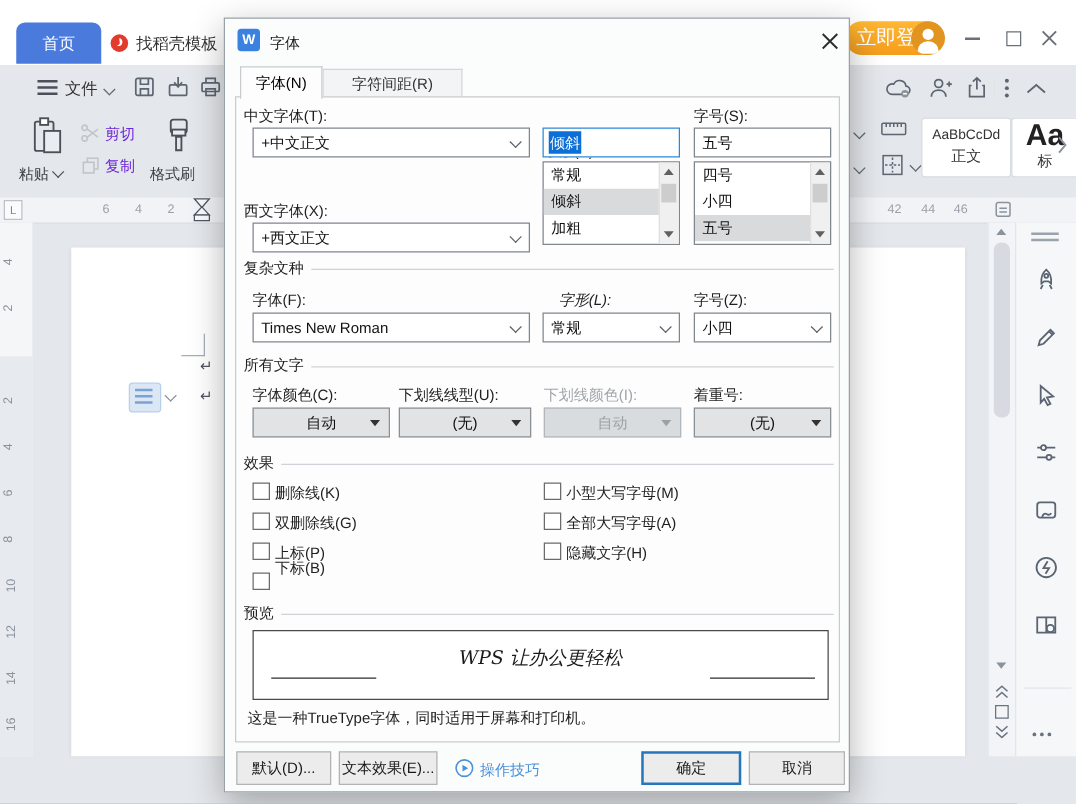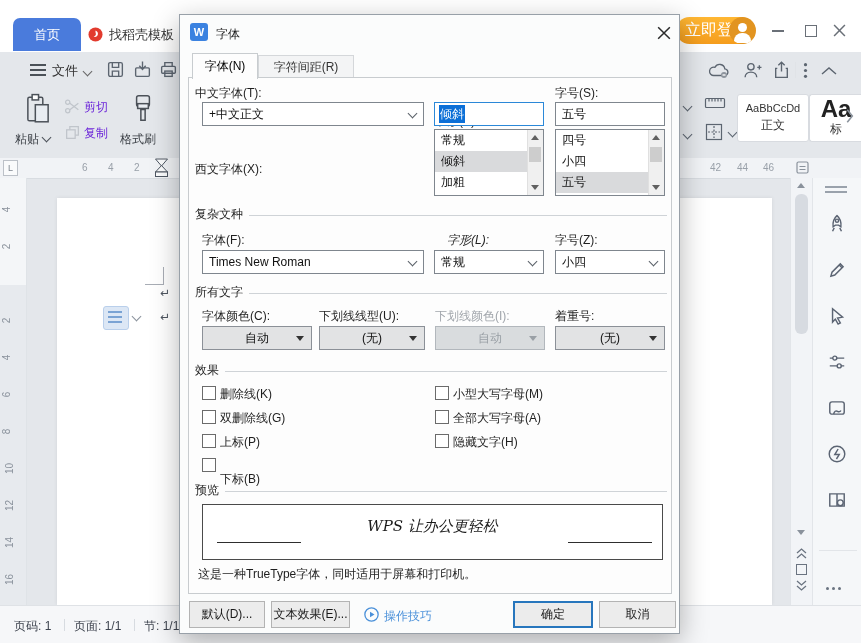--- a/index.html
+++ b/index.html
@@ -51,21 +51,21 @@
   
   #statusbar{position:absolute;left:0;top:605px;width:861px;height:38px;background:#f6f7f9;border-top:1px solid #dfe2e6;}
   .stxt{position:absolute;top:12px;font-size:12px;color:#3f4550;}
   .sdiv{position:absolute;top:13px;width:1px;height:12px;background:#d7dbe0;}
   
   #dialog{position:absolute;left:179px;top:14px;width:501px;height:620px;background:#fbfcfc;border:1px solid #98a0a8;box-shadow:0 8px 26px rgba(0,0,0,.3);box-sizing:border-box;}
   .dtitle{position:absolute;left:36px;top:11px;font-size:12px;color:#1a1a1a;}
   .wicon{position:absolute;left:10px;top:8px;width:18px;height:18px;background:#3b82e0;border-radius:3px;color:#fff;font-size:11px;font-weight:bold;display:flex;align-items:center;justify-content:center;}
   .dtab{position:absolute;font-size:12px;display:flex;align-items:center;justify-content:center;box-sizing:border-box;}
   .dtab.active{left:12px;top:38px;width:66px;height:26px;background:#fdfdfd;border:1px solid #c8cccf;border-bottom:none;z-index:3;}
-  .dtab.idle{left:78px;top:40px;width:96px;height:24px;background:#f3f4f5;border:1px solid #d4d7da;border-bottom:none;z-index:1;color:#333;}
+  .dtab.idle{left:78px;top:40px;width:112px;height:24px;background:#f3f4f5;border:1px solid #d4d7da;border-bottom:none;z-index:1;color:#333;}
   #dpanel{position:absolute;left:8px;top:62px;width:484px;height:517px;background:#fdfdfd;border:1px solid #c8cccf;box-sizing:border-box;z-index:2;}
   .dlabel{position:absolute;font-size:12px;color:#1f1f1f;}
   .dlabel.dis{color:#a0a5ab;}
   .combo{position:absolute;height:24px;background:#fff;border:1px solid #7f868e;box-sizing:border-box;font-size:12px;line-height:22px;padding-left:6px;color:#111;}
   .combo .chev{position:absolute;right:7px;top:7px;border-color:#5a6068;}
   .finput{position:absolute;height:24px;background:#fff;border:1px solid #2b88d8;box-sizing:border-box;font-size:12px;line-height:22px;padding-left:4px;}
   .finput .sel{background:#0b6fd7;color:#fff;padding:2px 1px;}
   .ninput{position:absolute;height:24px;background:#fff;border:1px solid #7f868e;box-sizing:border-box;font-size:12px;line-height:22px;padding-left:6px;}
   .listbox{position:absolute;background:#fff;border:1px solid #7f868e;box-sizing:border-box;}
   .litem{height:21px;line-height:21px;font-size:12px;padding-left:6px;margin-right:15px;color:#111;}
@@ -304,28 +304,20 @@
         <path d="M10 4.5L7 9.5h4l-2.5 4"></path>
       </svg>
     <svg class="sbicon" style="top:312px;" width="20" height="20" viewBox="0 0 18 18" fill="none" stroke="#5b6473" stroke-width="1.3">
         <path d="M2.5 3.5H9v11H2.5zM9 3.5h6.5v11H9z"></path>
         <circle cx="12" cy="11.5" r="2.6"></circle>
       </svg>
     <div class="abs" style="left:6px;top:372px;width:38px;height:1px;background:#e2e5e9;"></div>
     <div class="dots3 abs" style="left:13px;top:398px;"><span></span><span></span><span></span></div>
   </div>
 
-  <div id="statusbar">
-    <span class="stxt" style="left:14px;">页码: 1</span>
-    <div class="sdiv" style="left:64px;"></div>
-    <span class="stxt" style="left:74px;">页面: 1/1</span>
-    <div class="sdiv" style="left:134px;"></div>
-    <span class="stxt" style="left:144px;">节: 1/1</span>
-
-  </div>
 
   <div id="dialog">
     <div class="wicon">W</div>
     <span class="dtitle">字体</span>
     <svg class="abs" style="left:477px;top:11px;" width="14" height="14" viewBox="0 0 12 12">
         <path d="M1 1l10 10M11 1L1 11" stroke="#2b2b2b" stroke-width="1.3"></path>
       </svg>
 
     <div class="dtab active">字体(N)</div>
     <div class="dtab idle">字符间距(R)</div>
@@ -355,20 +347,21 @@
         <div class="litem">小四</div>
         <div class="litem sel">五号</div>
         <div class="lscroll">
           <div class="lsbtn tri-up" style="top:5px;border-bottom-color:#606060;"></div>
           <div class="lsthumb"></div>
           <div class="lsbtn tri-down" style="bottom:5px;border-top-color:#606060;"></div>
         </div>
       </div>
 
       <span class="dlabel" style="left:6px;top:83px;">西文字体(X):</span>
+      <div class="combo" style="left:13px;top:100px;width:222px;"><span>+西文正文</span><span class="chev"></span></div>
 
       <div class="ghead" style="left:6px;top:128px;">
           <span>复杂文种</span>
           <div class="gline"></div>
         </div>
       <span class="dlabel" style="left:13px;top:154px;">字体(F):</span>
       <div class="combo" style="left:13px;top:172px;width:222px;"><span>Times New Roman</span><span class="chev"></span></div>
       <span class="dlabel" style="left:258px;top:154px;font-style:italic;">字形(L):</span>
       <div class="combo" style="left:245px;top:172px;width:110px;"><span>常规</span><span class="chev"></span></div>
       <span class="dlabel" style="left:366px;top:154px;">字号(Z):</span>
@@ -403,21 +396,21 @@
           <span>效果</span>
           <div class="gline"></div>
         </div>
       <div class="cb" style="left:13px;top:308px;"></div>
       <span class="dlabel" style="left:31px;top:308px;">删除线(K)</span>
       <div class="cb" style="left:13px;top:332px;"></div>
       <span class="dlabel" style="left:31px;top:332px;">双删除线(G)</span>
       <div class="cb" style="left:13px;top:356px;"></div>
       <span class="dlabel" style="left:31px;top:356px;">上标(P)</span>
       <div class="cb" style="left:13px;top:380px;"></div>
-      <span class="dlabel" style="left:31px;top:393px;text-align:right;">下标(B)</span>
+      <span class="dlabel" style="left:31px;top:368px;text-align:right;">下标(B)</span>
       <div class="cb" style="left:246px;top:308px;"></div>
       <span class="dlabel" style="left:264px;top:308px;">小型大写字母(M)</span>
       <div class="cb" style="left:246px;top:332px;"></div>
       <span class="dlabel" style="left:264px;top:332px;">全部大写字母(A)</span>
       <div class="cb" style="left:246px;top:356px;"></div>
       <span class="dlabel" style="left:264px;top:356px;">隐藏文字(H)</span>
 
       <div class="ghead" style="left:6px;top:404px;">
           <span>预览</span>
           <div class="gline"></div>

